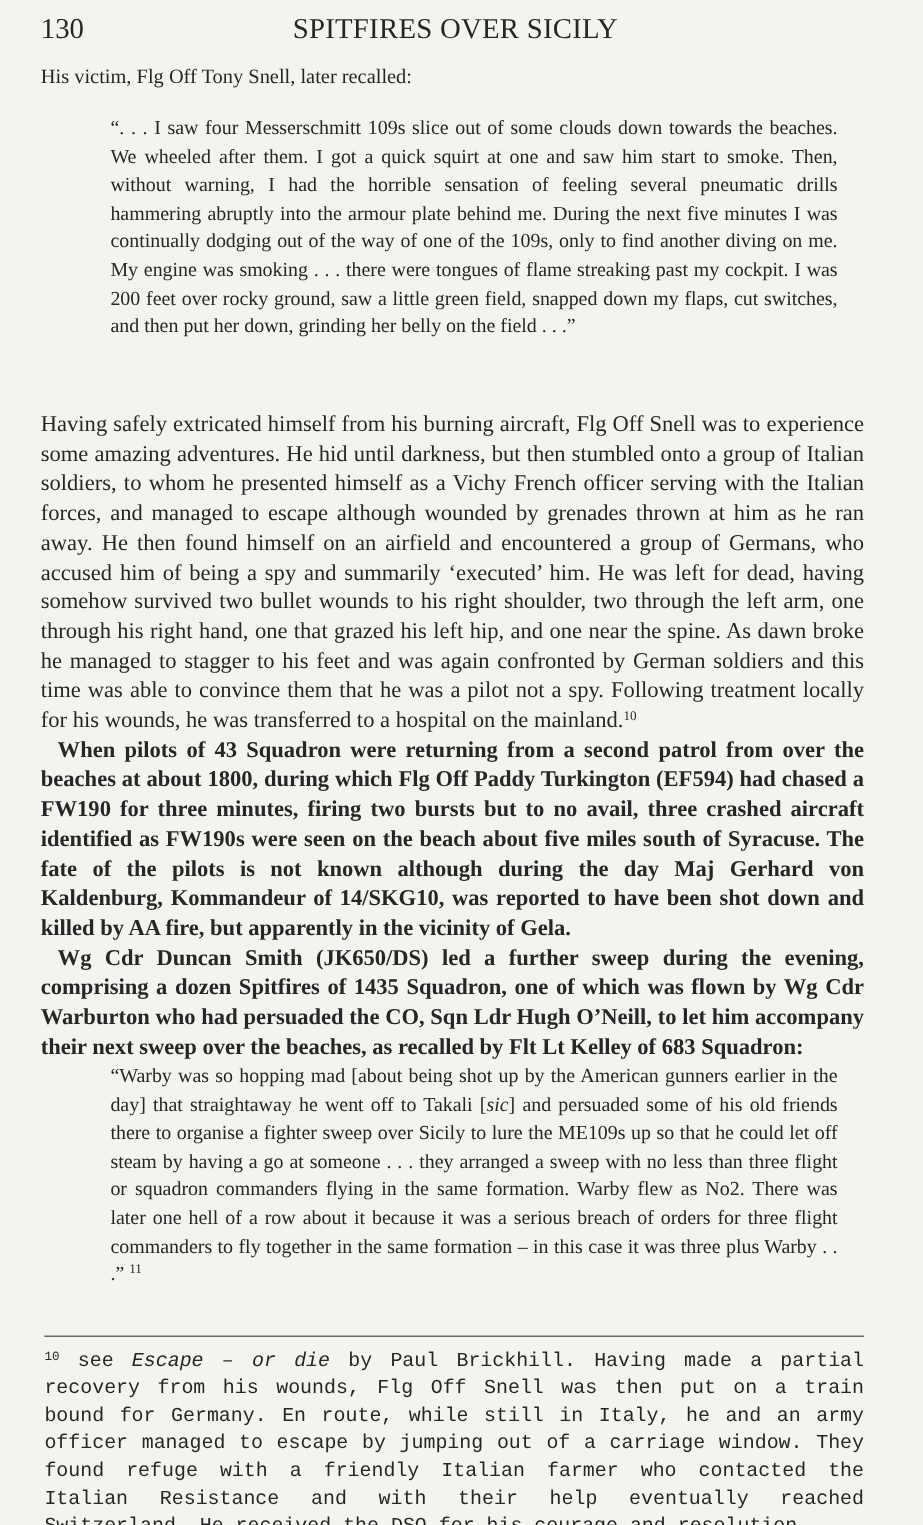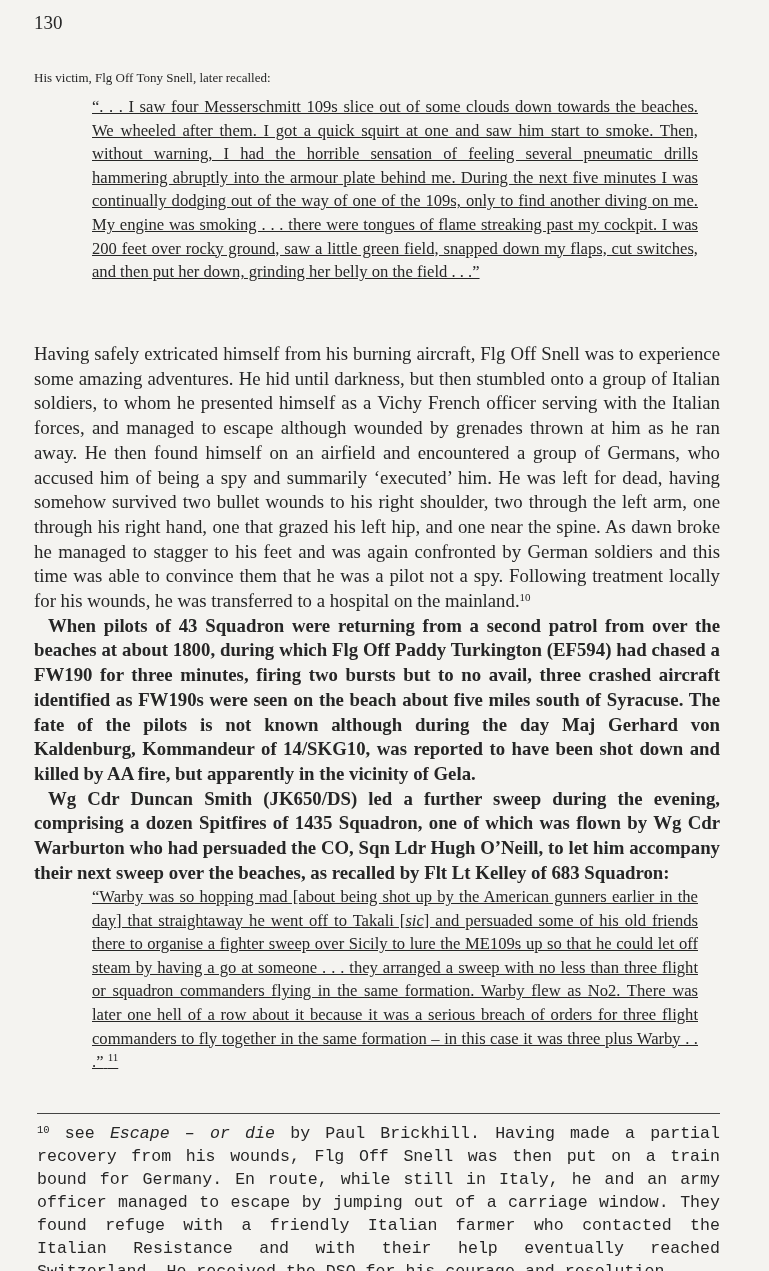--- a/index.html
+++ b/index.html
@@ -3,43 +3,44 @@
 <meta charset="utf-8">
 <style>
   html, body { margin: 0; padding: 0; }
   body {
     width: 769px; height: 1271px; overflow: hidden;
     background: #f4f3f0;
     color: #262626;
     font-family: "Liberation Serif", "DejaVu Serif", serif;
     position: relative;
   }
-  .header { position: absolute; top: 12px; left: 34px; right: 44px; height: 26px; font-size: 19px; text-decoration: underline; }
+  .header { position: absolute; top: 12px; left: 34px; right: 44px; height: 26px; font-size: 24px; text-decoration: underline; }
   .page-number { position: absolute; left: 0; top: 0; }
   .running-title { position: absolute; left: 0; right: 0; top: 0; text-align: center; letter-spacing: 0.2px; }
-  .intro { position: absolute; top: 54px; left: 34px; font-size: 13px; margin-top: 16px; }
+  .intro { position: absolute; top: 54px; left: 34px; font-size: 17px; }
   .quote { position: absolute; left: 92px; width: 606px; font-size: 16.6px; line-height: 23.6px; text-align: justify; }
-  .quote p { margin: 0; text-decoration: underline; }
+  .quote p { margin: 0; }
   .quote1 { top: 95px; }
   .quote2 { top: 885px; }
   .body-text { position: absolute; left: 34px; width: 686px; top: 342px; font-size: 18.8px; line-height: 24.7px; text-align: justify; }
   .body-text p { margin: 0; }
   .body-text p.indent { text-indent: 14px; font-weight: bold; }
   sup { font-size: 11px; line-height: 0; vertical-align: 6px; }
   .rule { position: absolute; top: 1113px; left: 37px; width: 683px; height: 0; border-top: 1.5px solid #444; }
   .footnotes { position: absolute; left: 37px; width: 683px; top: 1122px; font-size: 16.6px; line-height: 23px; text-align: justify; font-family: Liberation Mono, monospace; }
   .footnotes p { margin: 0; }
   .footnotes sup { font-size: 10.5px; vertical-align: 5px; }
   i { font-style: italic; }
 </style>
 </head>
 <body>
 
 <div class="header">
   <span class="page-number">130</span>
+  <div class="running-title">SPITFIRES OVER SICILY</div>
 </div>
 
 <div class="intro">His victim, Flg Off Tony Snell, later recalled:</div>
 
 <div class="quote quote1">
   <p>“. . . I saw four Messerschmitt 109s slice out of some clouds down towards the beaches. We wheeled after them. I got a quick squirt at one and saw him start to smoke. Then, without warning, I had the horrible sensation of feeling several pneumatic drills hammering abruptly into the armour plate behind me. During the next five minutes I was continually dodging out of the way of one of the 109s, only to find another diving on me. My engine was smoking . . . there were tongues of flame streaking past my cockpit. I was 200 feet over rocky ground, saw a little green field, snapped down my flaps, cut switches, and then put her down, grinding her belly on the field . . .”</p>
 </div>
 
 <div class="body-text">
   <p><span>Having safely extricated himself from his burning aircraft, Flg Off Snell was to experience some amazing adventures. He hid until darkness, but then stumbled onto a group of Italian soldiers, to whom he presented himself as a Vichy French officer serving with the Italian forces, and managed to escape although wounded by grenades thrown at him as he ran away. He then found himself on an airfield and encountered a group of Germans, who accused him of being a spy and summarily ‘executed’ him. He was left for dead, having somehow survived two bullet wounds to his right shoulder, two through the left arm, one through his right hand, one that grazed his left hip, and one near the spine. As dawn broke he managed to stagger to his feet and was again confronted by German soldiers and this time was able to convince them that he was a pilot not a spy. Following treatment locally for his wounds, he was transferred to a hospital on the mainland.</span><sup>10</sup></p>

